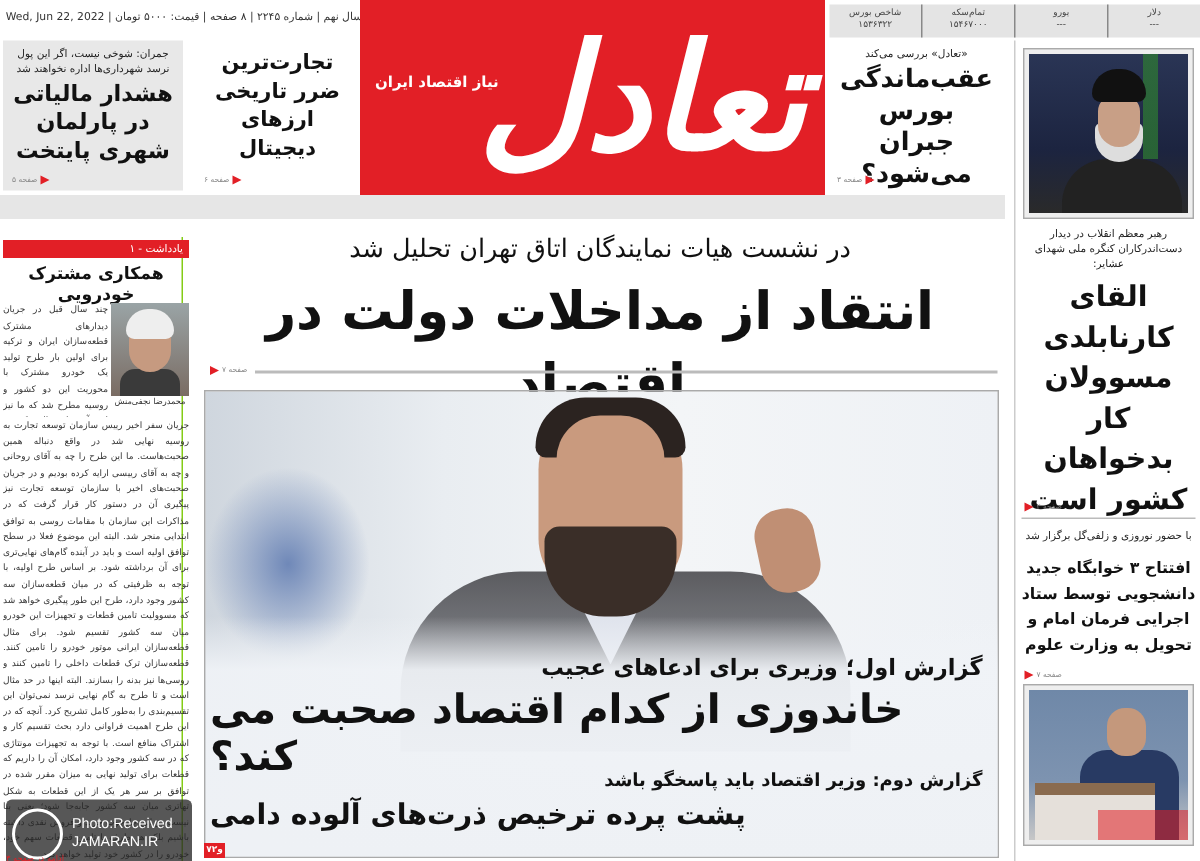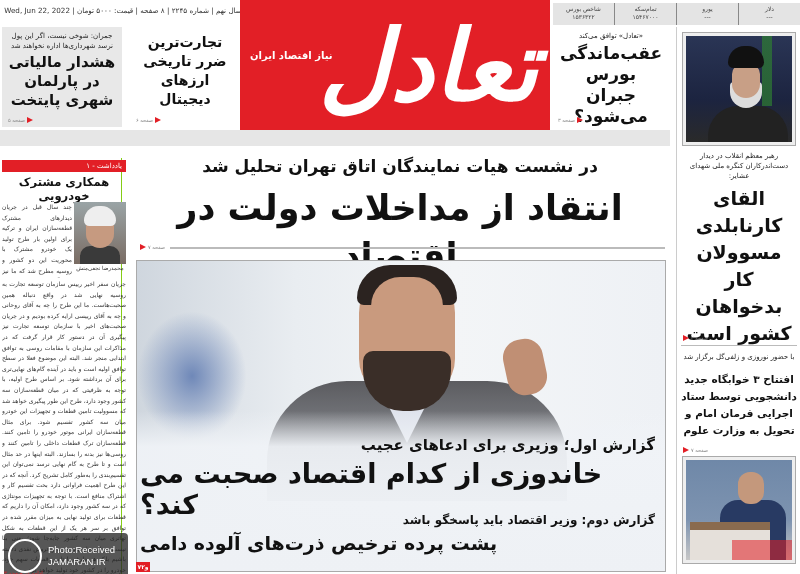--- a/index.html
+++ b/index.html
@@ -61,21 +61,21 @@
   .author-name { position: absolute; left: 72px; top: 107px; width: 56px; font-size: 5.5px; color: #333; text-align: center; direction: rtl; }
   .body-text { position: absolute; font-size: 6px; line-height: 10.6px; color: #333; direction: rtl; text-align: justify; overflow: hidden; }
   .bt-narrow { left: 2px; top: 44px; width: 70px; height: 76px; }
   .bt-wide { left: 2px; top: 121px; width: 124px; height: 300px; }
   .watermark { position: absolute; left: 4px; top: 375px; width: 124px; height: 46px; background: rgba(40,40,40,.78); border-radius: 4px; display: flex; align-items: center; gap: 6px; padding-left: 4px; }
   .wm-logo { width: 34px; height: 34px; border-radius: 50%; border: 2px solid #fff; }
   .wm-text { color: #fff; font-family: "Liberation Sans", sans-serif; font-size: 9.5px; line-height: 12px; }
   .continued { position: absolute; left: 4px; top: 412px; font-size: 5.5px; color: #e21f26; direction: rtl; }
 
   
-  .main-kicker { position: absolute; left: 140px; top: 156px; width: 520px; font-size: 17px; font-weight: bold; text-align: center; direction: rtl; color: #111; }
+  .main-kicker { position: absolute; left: 140px; top: 156px; width: 520px; font-size: 17px; font-weight: normal; text-align: center; direction: rtl; color: #111; }
   .main-head { position: absolute; left: 140px; top: 184px; width: 520px; font-size: 35px; font-weight: bold; text-align: center; direction: rtl; letter-spacing: -1px; color: #111; line-height: 48px; }
   .main-ref { position: absolute; left: 140px; top: 244px; font-size: 5px; color: #888; display: flex; align-items: center; gap: 2px; }
   .main-rule { position: absolute; left: 170px; top: 247px; width: 495px; height: 2px; background: #bbb; }
 
   
   .hero { position: absolute; left: 136px; top: 260px; width: 530px; height: 312px; border: 1px solid #aaa; overflow: hidden;
           background: linear-gradient(90deg, #cfd6de 0%, #e9edf1 30%, #f3f5f7 60%, #eef1f5 100%); }
   .hero .blur-blue { position: absolute; left: 0; top: 50px; width: 110px; height: 130px; background: radial-gradient(ellipse at center, #6f88b8 0%, rgba(111,136,184,0) 70%); }
   .hero .head { position: absolute; left: 222px; top: 8px; width: 96px; height: 130px; background: #c99a7e; border-radius: 44px 44px 40px 40px; }
   .hero .hair { position: absolute; left: 220px; top: 4px; width: 100px; height: 40px; background: #2b2320; border-radius: 48px 48px 10px 10px; }
@@ -137,21 +137,21 @@
 
 <div class="teaser rtl" style="left:130px;width:110px;">
   <div class="head" style="font-size:14px;">تجارت‌ترین ضرر تاریخی ارزهای دیجیتال</div>
   <div class="page-ref">
       <span class="tri"></span>
       <span>صفحه ۶</span>
     </div>
 </div>
 
 <div class="teaser rtl" style="left:552px;width:118px;">
-  <div class="kicker">«تعادل» توافق می‌کند</div>
+  <div class="kicker">«تعادل» بررسی می‌کند</div>
   <div class="head" style="font-size:17px;line-height:21px;">عقب‌ماندگی بورس جبران می‌شود؟</div>
   <div class="page-ref">
       <span class="tri"></span>
       <span>صفحه ۳</span>
     </div>
 </div>
 
 <div class="right-col">
   <div class="photo-frame leader-photo">
     <div class="flag"></div>

